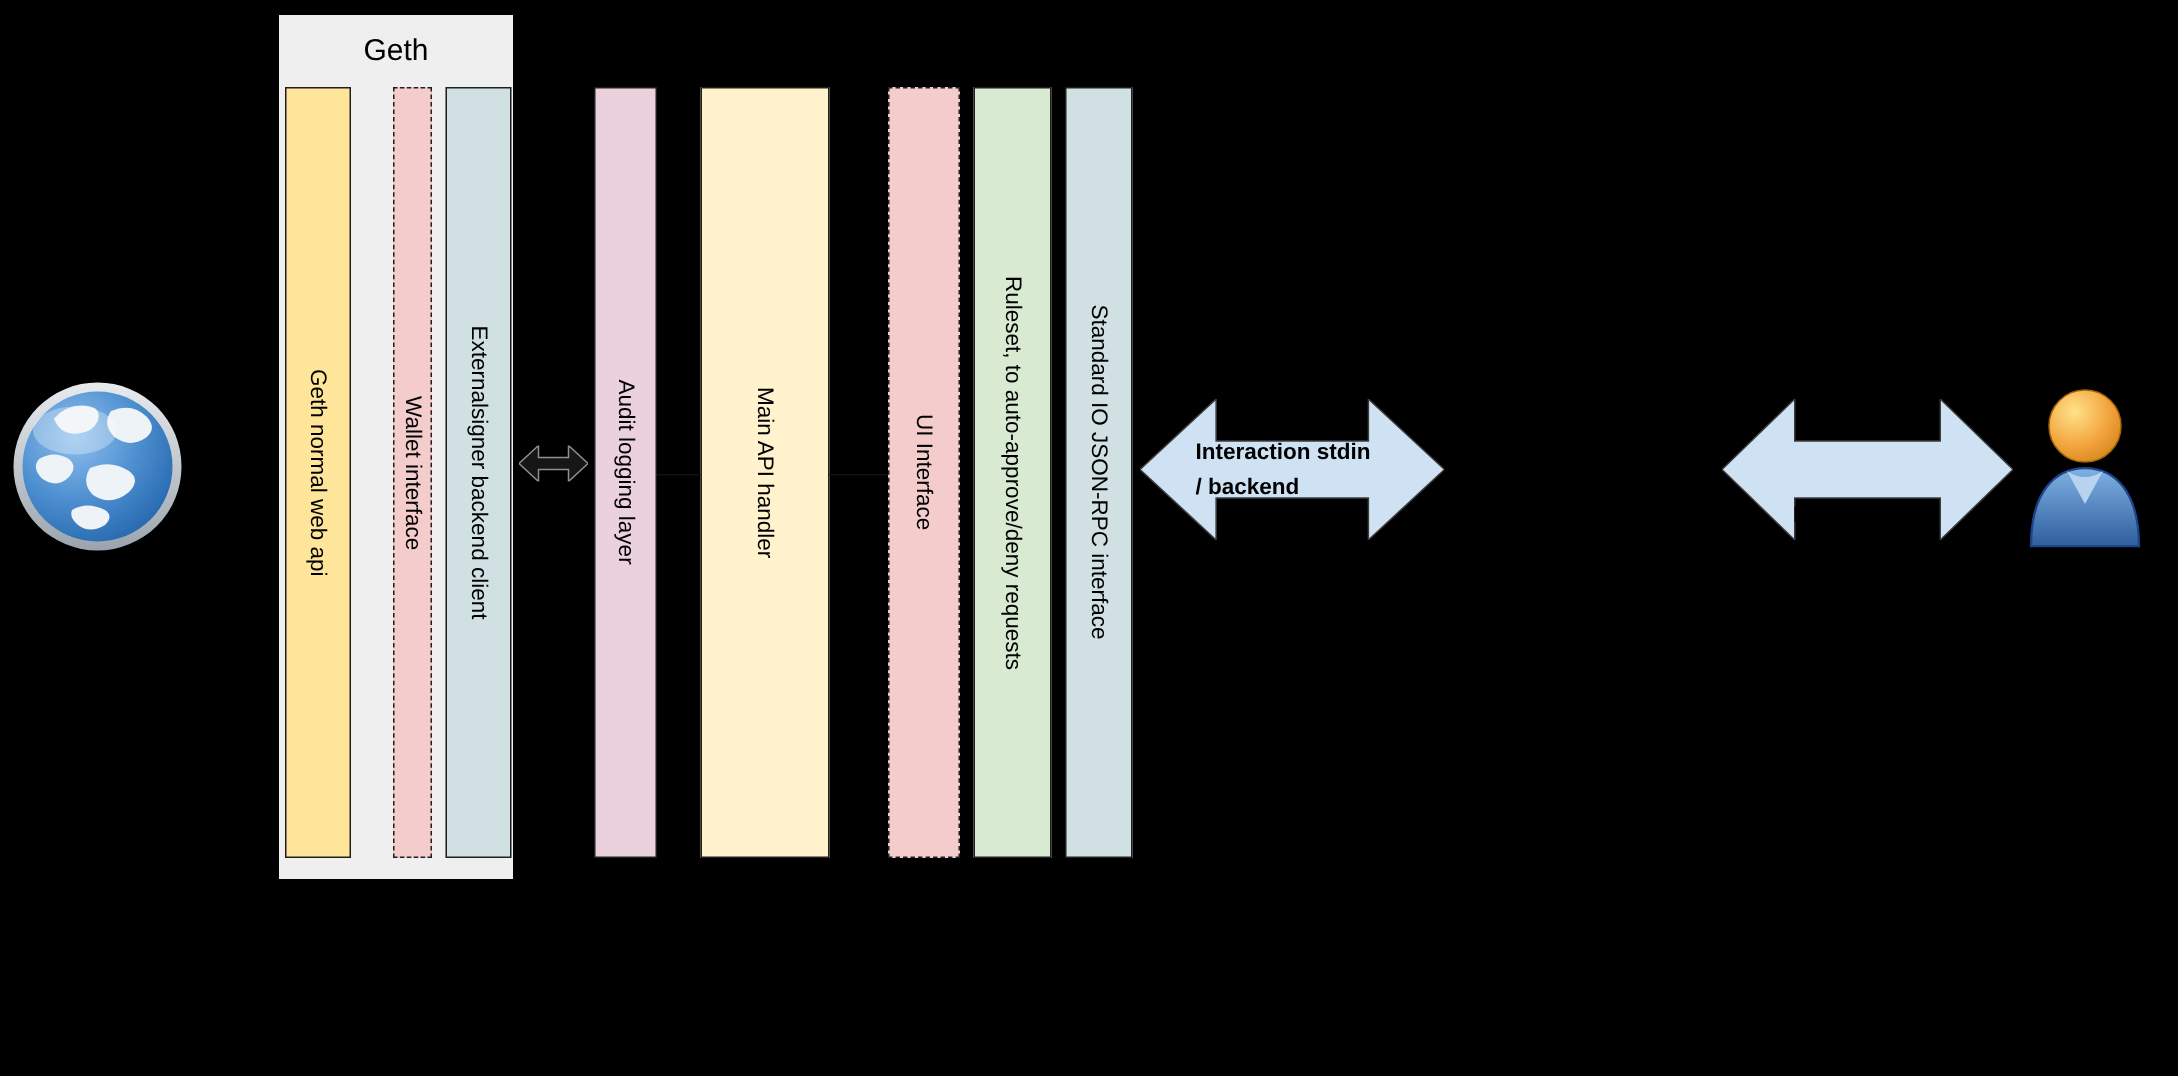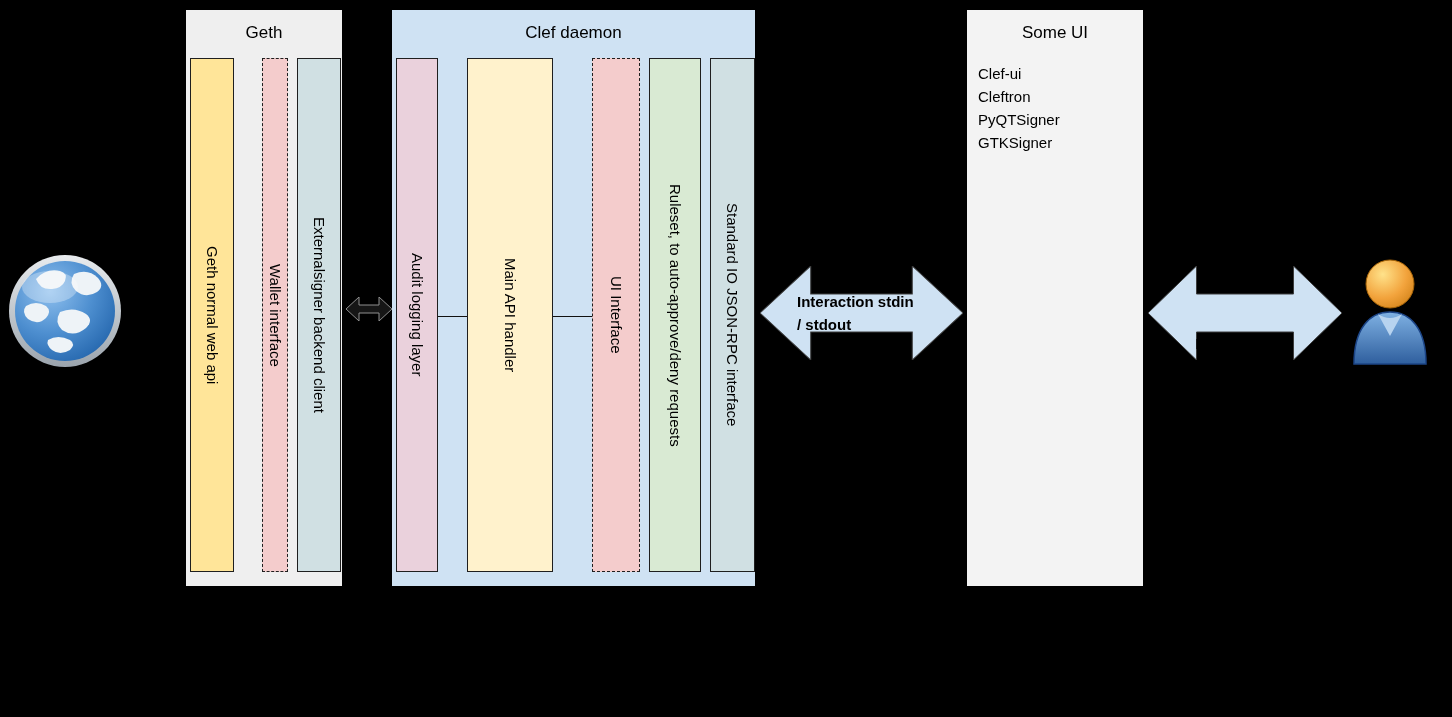--- a/index.html
+++ b/index.html
@@ -2,21 +2,21 @@
 <html><head>
 <meta charset="utf-8">
 <style>
   html,body{margin:0;padding:0;background:#000;}
   .stage{
     position:relative;width:1452px;height:717px;background:#000;
     font-family:"Liberation Sans",sans-serif;color:#000;overflow:hidden;
   }
   .icon-box{position:absolute;}
   .container{position:absolute;top:10px;height:576px;box-sizing:border-box;}
-  .container-title{padding-top:13px;text-align:center;font-size:17px;color:#000;}
+  .container-title{padding-top:13px;text-align:center;font-size:20px;color:#000;}
   .geth-box{left:186px;width:156px;background:#efefef;}
   .clef-box{left:392px;width:363px;background:#cfe2f3;}
   .someui-box{left:967px;width:176px;background:#f3f3f3;}
   .impl-list{position:absolute;left:11px;top:52px;text-align:left;}
   .impl-item{font-size:15px;line-height:23px;color:#000;}
 
   .bar{
     position:absolute;top:58px;height:514px;box-sizing:border-box;
     display:flex;align-items:center;justify-content:center;
     border:1px solid #1f1f1f;
@@ -96,23 +96,20 @@
   <div class="bar bar-extsigner">
     <span class="vlabel">Externalsigner backend client</span>
   </div>
 
   <div class="arrow-wrap arrow-small">
     <svg viewBox="0 0 46 24" width="46" height="24" preserveAspectRatio="none">
       <path d="M0 12 L13 0 L13 8 L33 8 L33 0 L46 12 L33 24 L33 16 L13 16 L13 24 Z" fill="#161616" stroke="#8f8f8f" stroke-width="1"></path>
     </svg>
   </div>
 
-  <div class="container clef-box">
-    <div class="container-title">Clef daemon</div>
-  </div>
   <div class="bar bar-audit">
     <span class="vlabel">Audit logging layer</span>
   </div>
   <div class="bar bar-mainapi">
     <span class="vlabel">Main API handler</span>
   </div>
   <div class="bar dashed bar-uiif">
     <span class="vlabel">UI Interface</span>
   </div>
   <div class="bar bar-ruleset">
@@ -125,32 +122,23 @@
   <div class="connector conn-1"></div>
   <div class="connector conn-2"></div>
 
   <div class="arrow-wrap arrow-big-1">
     <svg viewBox="0 0 200 94" width="203" height="94" preserveAspectRatio="none">
       <path d="M0 47 L50 0 L50 28 L150 28 L150 0 L200 47 L150 94 L150 66 L50 66 L50 94 Z" fill="#cfe2f3" stroke="#3c3c3c" stroke-width="1"></path>
     </svg>
   </div>
   <div class="hlabel stdin-label">
     <div>Interaction stdin</div>
-    <div>/ stdout</div>
+    <div>/ backend</div>
   </div>
 
-  <div class="container someui-box">
-    <div class="container-title">Some UI</div>
-    <div class="impl-list">
-      <div class="impl-item">Clef-ui</div>
-      <div class="impl-item">Cleftron</div>
-      <div class="impl-item">PyQTSigner</div>
-      <div class="impl-item">GTKSigner</div>
-    </div>
-  </div>
 
   <div class="arrow-wrap arrow-big-2">
     <svg viewBox="0 0 200 94" width="194" height="94" preserveAspectRatio="none">
       <path d="M0 47 L50 0 L50 28 L150 28 L150 0 L200 47 L150 94 L150 66 L50 66 L50 94 Z" fill="#cfe2f3" stroke="#3c3c3c" stroke-width="1"></path>
     </svg>
   </div>
   <div class="hlabel interaction-label">Interaction</div>
 
   <div class="icon-box user-wrap">
     <svg viewBox="0 0 80 110" width="80" height="110">

